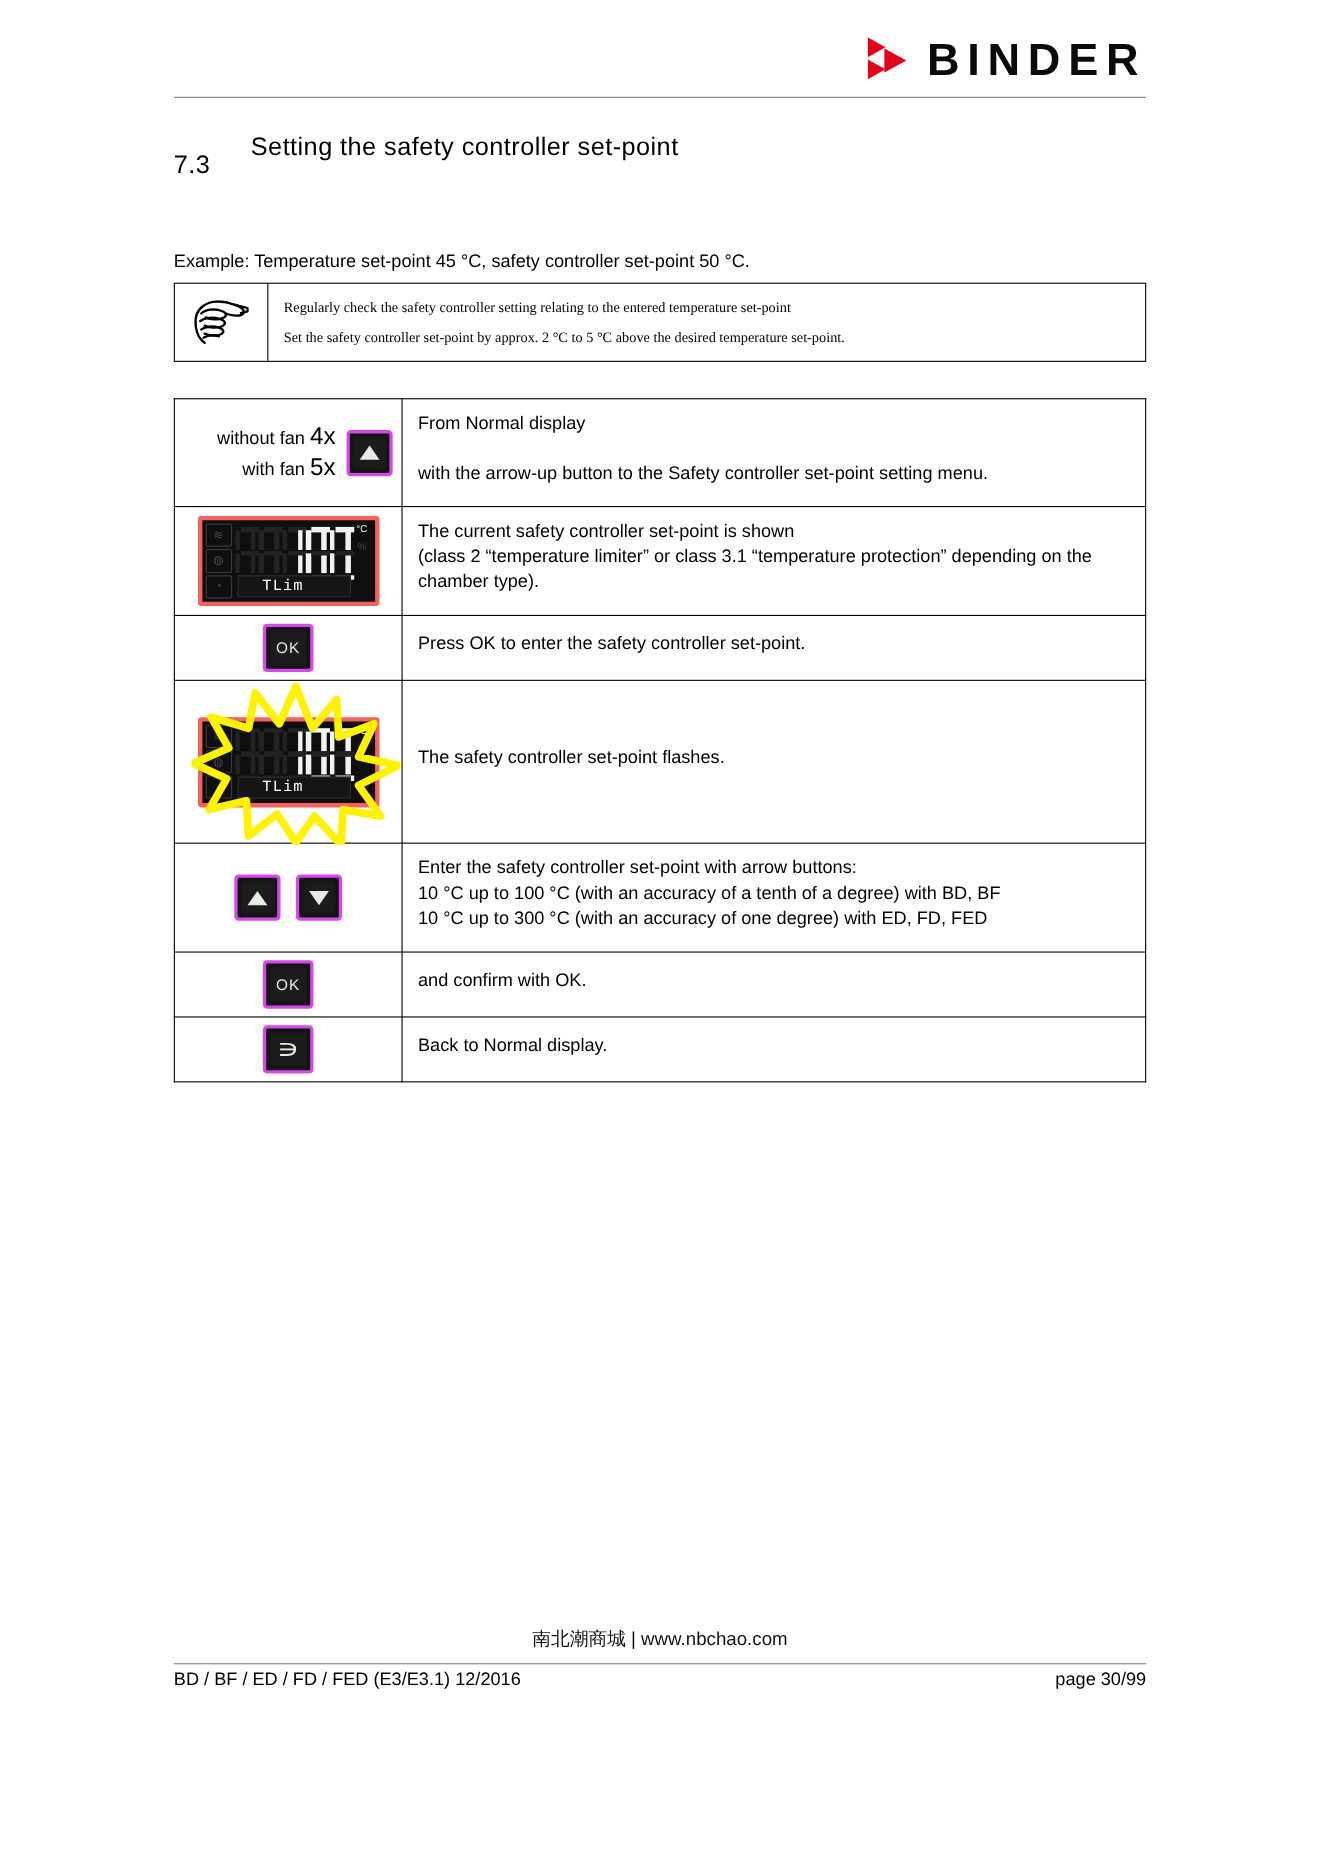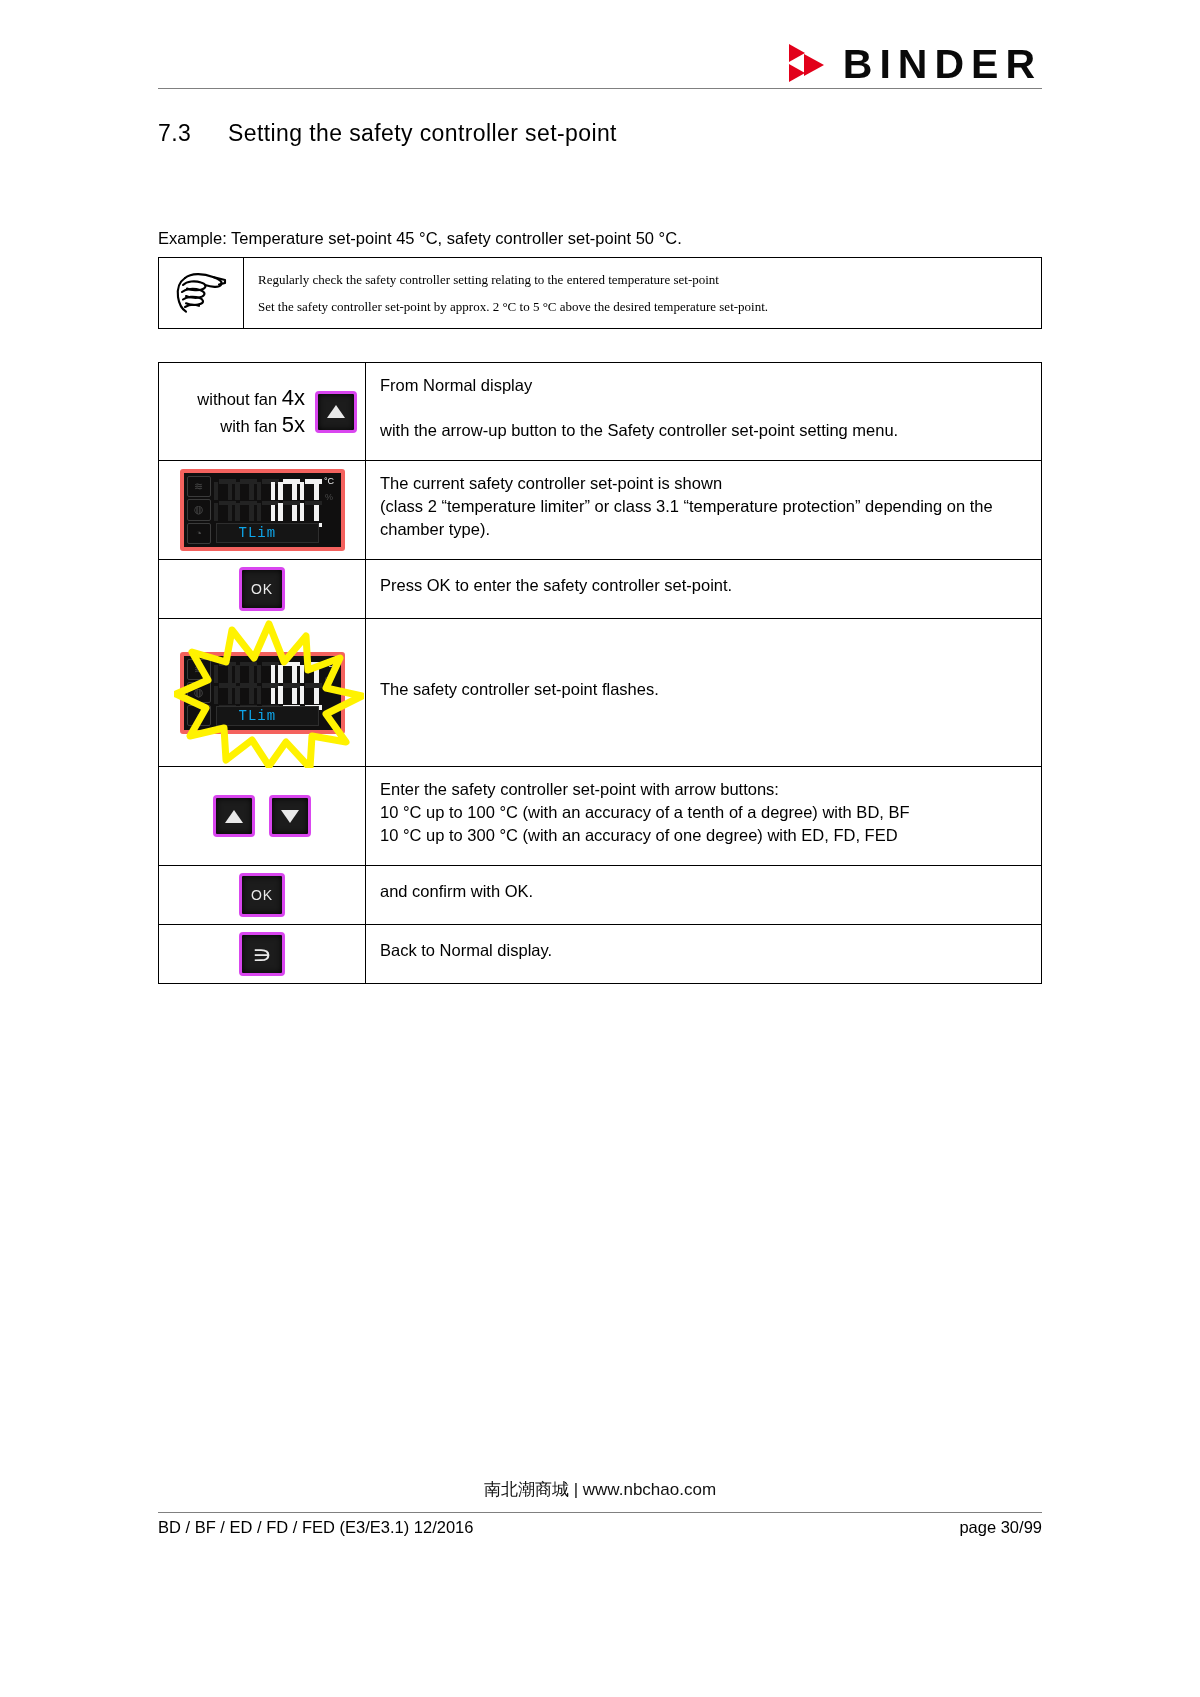--- a/index.html
+++ b/index.html
@@ -8,21 +8,21 @@
     width:1200px; height:1697px;
     background:#ffffff;
     font-family:"Liberation Sans", sans-serif;
     color:#000;
     position:relative;
   }
   .page { position:relative; width:1200px; height:1697px; padding:0; }
 
   
   .header {
-    position:absolute; left:158px; top:32px; width:884px; height:66px;
+    position:absolute; left:158px; top:22px; width:884px; height:66px;
   }
   .logo {
     position:absolute; right:0; top:10px;
     display:flex; align-items:center; gap:10px;
   }
   .logo-mark { width:44px; height:44px; position:relative; }
   .tri { position:absolute; width:0; height:0; }
   .tri-a {
     left:0px; top:2px;
     border-top:9px solid transparent;
@@ -50,21 +50,21 @@
     position:absolute; left:158px; top:88px; width:884px;
     border-top:1.5px solid #808080;
   }
 
   
   .h2 {
     position:absolute; left:158px; top:120px;
     font-size:23px; font-weight:normal; letter-spacing:.4px;
     display:flex;
   }
-  .h2 .num { width:70px; }
+  .h2 .num { width:70px;margin-top:16px; }
 
   
   .para {
     position:absolute; left:158px; width:884px;
     font-size:16.5px; line-height:22px;
     text-align:justify;
   }
   .para.p1 { top:171px; }
   .para.p2 { top:227px; text-align:left; }
 
@@ -181,21 +181,21 @@
   .led-units {
     position:absolute; right:3px; top:4px; width:17px;
     display:flex; flex-direction:column; align-items:center; gap:7px;
     color:#ededed; font-size:9px; line-height:1;
   }
   .led-units .u-pct { color:#4a4a4a; }
   .led-label {
     position:absolute; left:32px; bottom:4px; right:22px; height:20px;
     background:#151515;
     border:1px solid #2e2e2e;
-    color:#0ea5e9;
+    color:#ffffff;
     font-family:"Liberation Mono", monospace;
     font-size:14px; letter-spacing:1px;
     display:flex; align-items:center; padding-left:22px;
   }
 
   
   .starburst {
     position:absolute; left:-6px; top:-34px;
     width:190px; height:150px;
     pointer-events:none;

